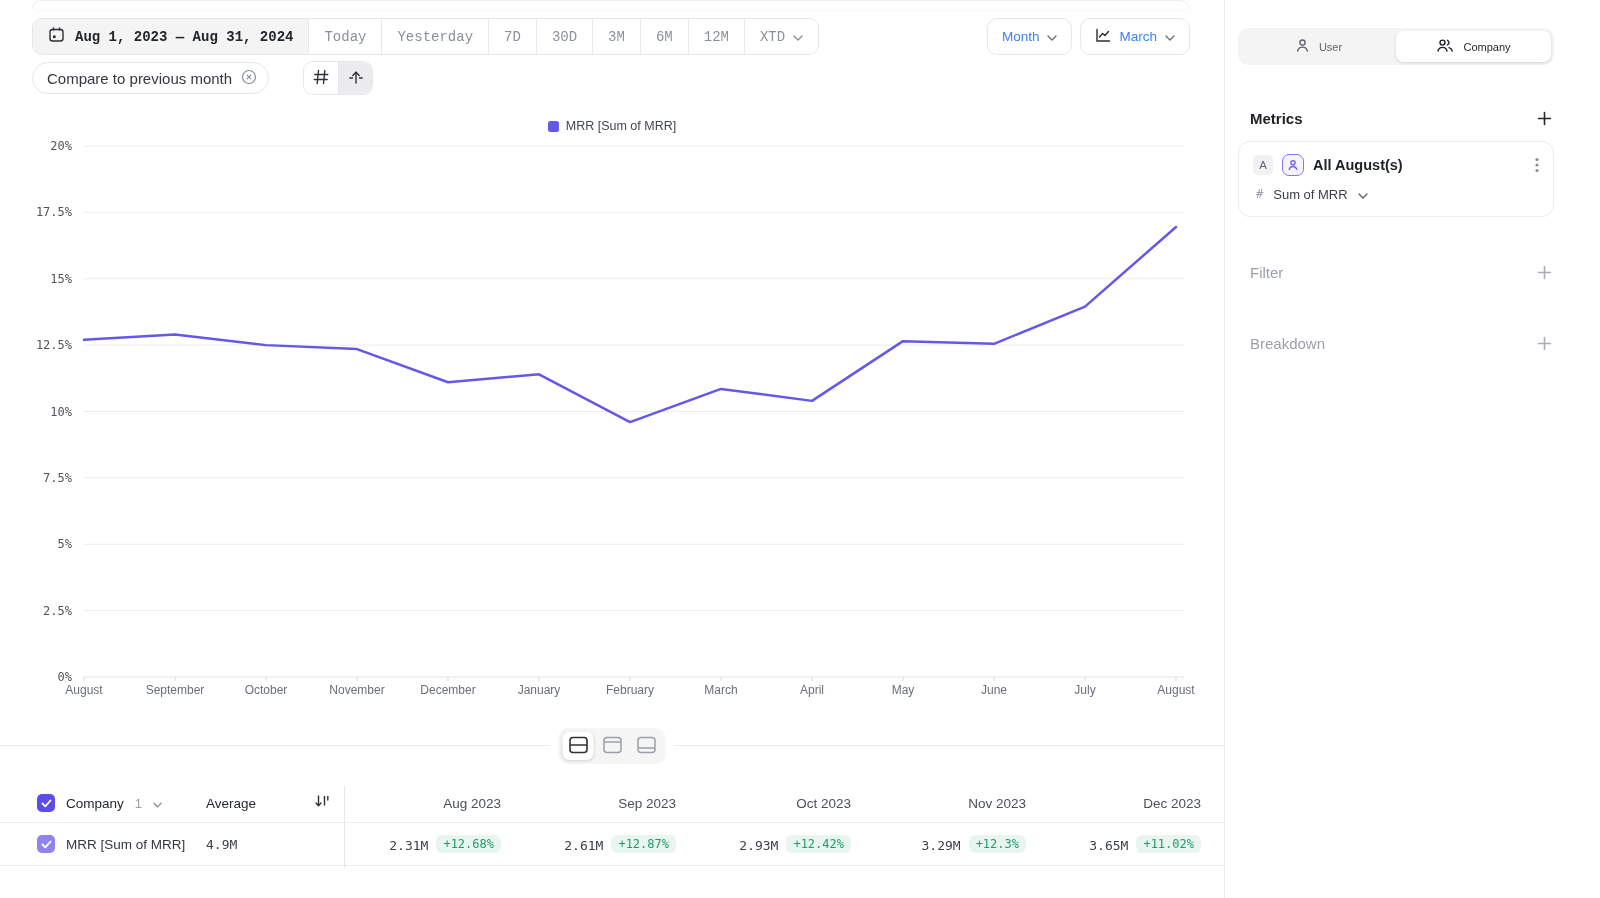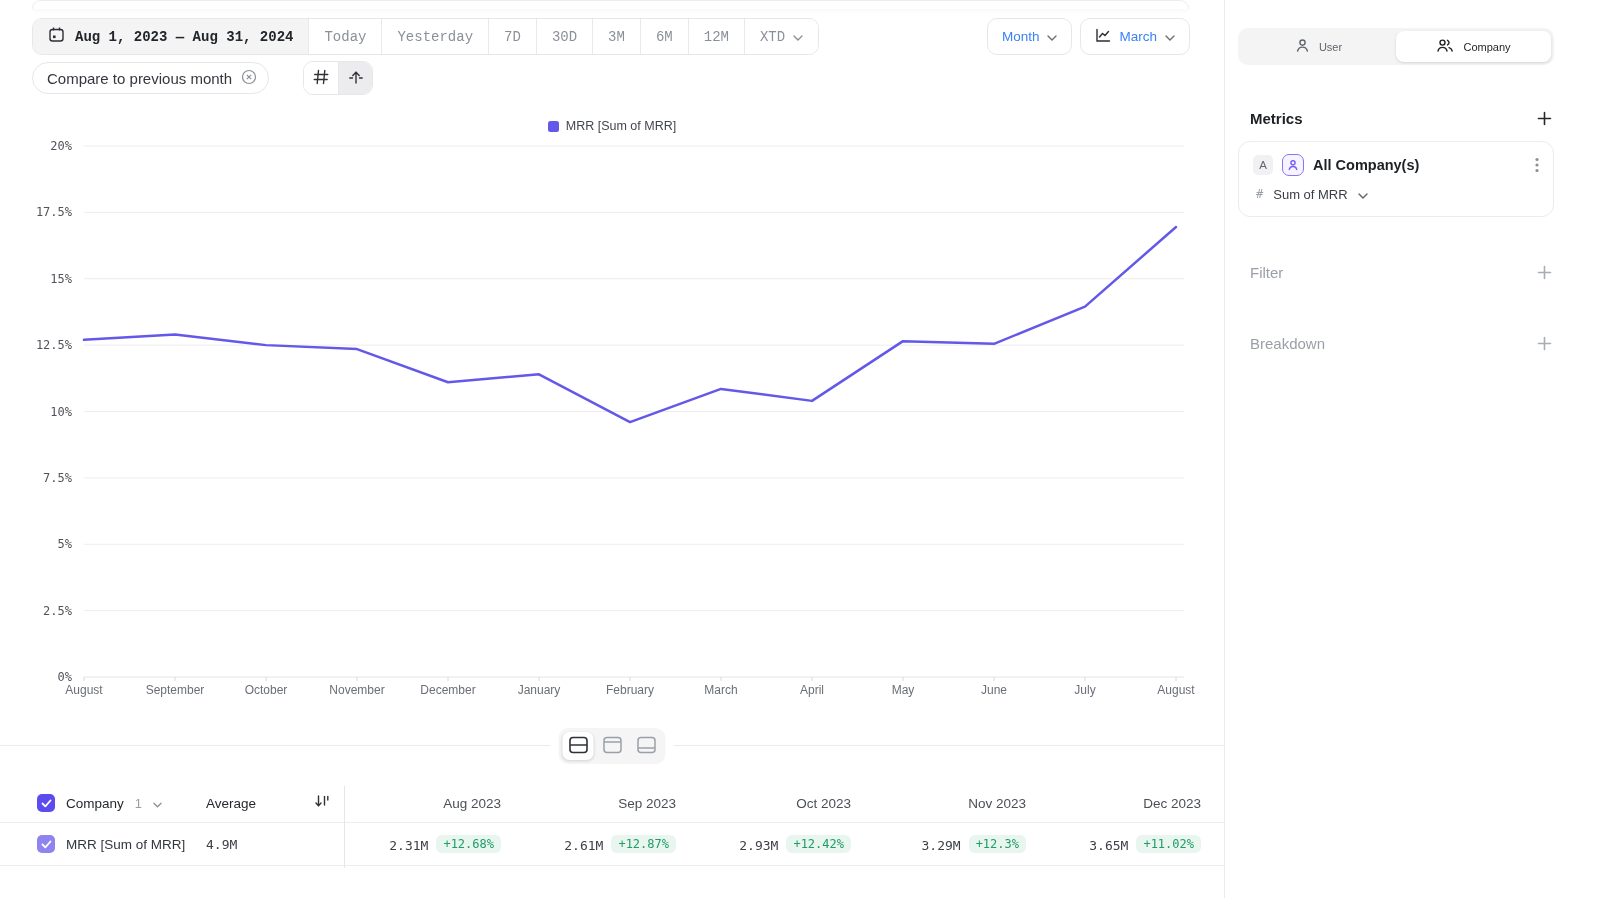--- a/index.html
+++ b/index.html
@@ -410,21 +410,21 @@
 
     <div class="metric-card">
       <div class="mc-row1">
         <span class="badge-a">A</span>
         <span class="entity-ic">
           <svg width="12" height="12" viewBox="0 0 15 15" fill="none" stroke="#7a5df5" stroke-width="1.8" stroke-linecap="round">
             <circle cx="7.5" cy="4.8" r="2.6"></circle>
               <path d="M2.8 13c.7-2.5 2.5-3.7 4.7-3.7s4 1.2 4.7 3.7"></path>
           </svg>
         </span>
-        <span class="mc-name">All Company(s)</span>
+        <span class="mc-name">All August(s)</span>
         <button class="icon-btn">
           <svg width="4" height="16" viewBox="0 0 4 16" fill="#8a8f96">
             <circle cx="2" cy="2.5" r="1.6"></circle>
               <circle cx="2" cy="8" r="1.6"></circle>
               <circle cx="2" cy="13.5" r="1.6"></circle>
           </svg>
         </button>
       </div>
       <div class="mc-row2">
         <span class="hash mono">#</span>

